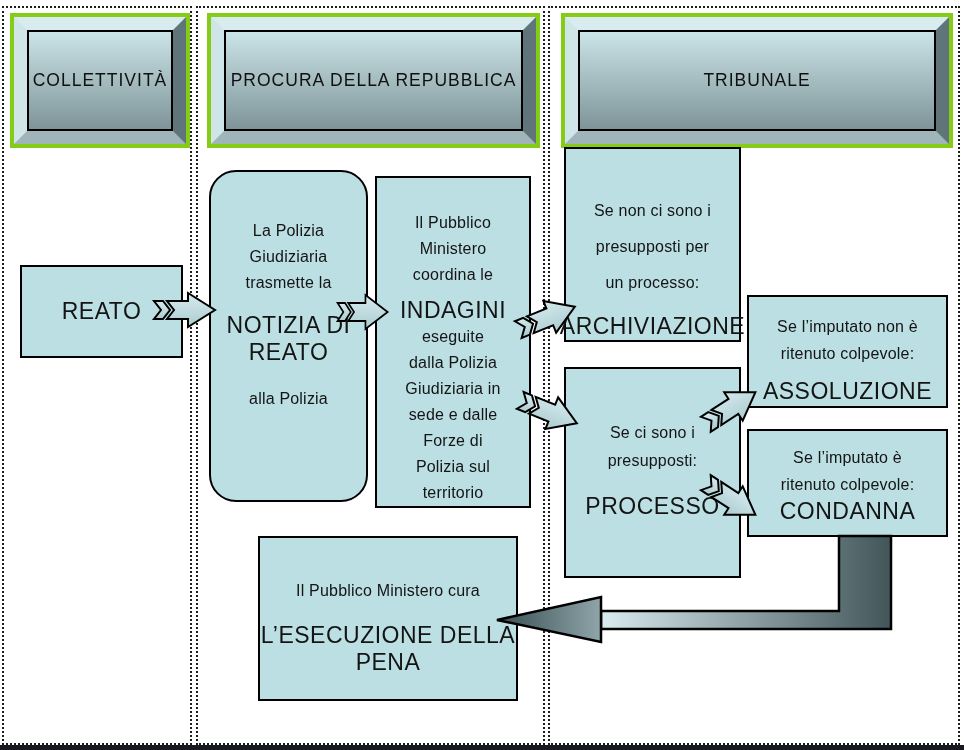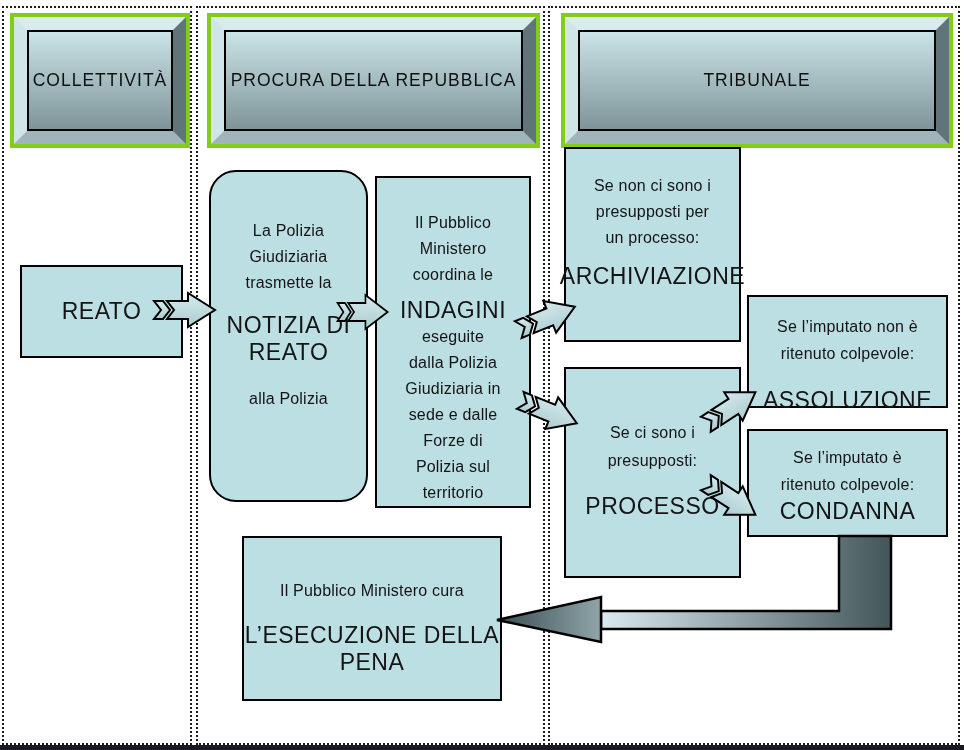--- a/index.html
+++ b/index.html
@@ -74,45 +74,45 @@
     <div class="para" style="margin-top:0;line-height:26px;">eseguite
 dalla Polizia
 Giudiziaria in
 sede e dalle
 Forze di
 Polizia sul
 territorio</div>
   </div>
 
   <div class="box" style="left:564px;top:147px;width:177px;height:195px;">
-    <div class="para" style="margin-top:24px;line-height:26px;">Se non ci sono i
+    <div class="para" style="margin-top:44px;line-height:36px;">Se non ci sono i
 presupposti per
 un processo:</div>
     <div class="kw" style="margin-top:12px;">ARCHIVIAZIONE</div>
   </div>
 
   <div class="box" style="left:564px;top:367px;width:177px;height:211px;">
     <div class="para" style="margin-top:50px;line-height:28px;">Se ci sono i
 presupposti:</div>
     <div class="kw" style="margin-top:18px;">PROCESSO</div>
   </div>
 
-  <div class="box" style="left:747px;top:295px;width:201px;height:113px;gap:9px;">
+  <div class="box" style="left:747px;top:295px;width:201px;height:113px;">
     <div class="para" style="margin-top:16px;line-height:27px;">Se l’imputato non è
 ritenuto colpevole:</div>
     <div class="kw" style="margin-top:11px;">ASSOLUZIONE</div>
   </div>
 
   <div class="box" style="left:747px;top:429px;width:201px;height:108px;">
     <div class="para" style="margin-top:13px;line-height:27px;">Se l’imputato è
 ritenuto colpevole:</div>
     <div class="kw" style="margin-top:0;">CONDANNA</div>
   </div>
 
-  <div class="box" style="left:242px;top:536px;width:260px;height:165px;">
+  <div class="box" style="left:258px;top:536px;width:260px;height:165px;">
     <div class="para" style="margin-top:40px;">Il Pubblico Ministero  cura</div>
     <div class="kw" style="margin-top:18px;">L’ESECUZIONE DELLA
 PENA</div>
   </div>
 
   <svg id="bigarrow" width="964" height="750" viewBox="0 0 964 750">
     <defs>
       <linearGradient id="shaftgrad" gradientUnits="userSpaceOnUse" x1="601" y1="0" x2="891" y2="0">
         <stop offset="0" stop-color="#d8ebee"></stop>
           <stop offset="1" stop-color="#42565a"></stop>

